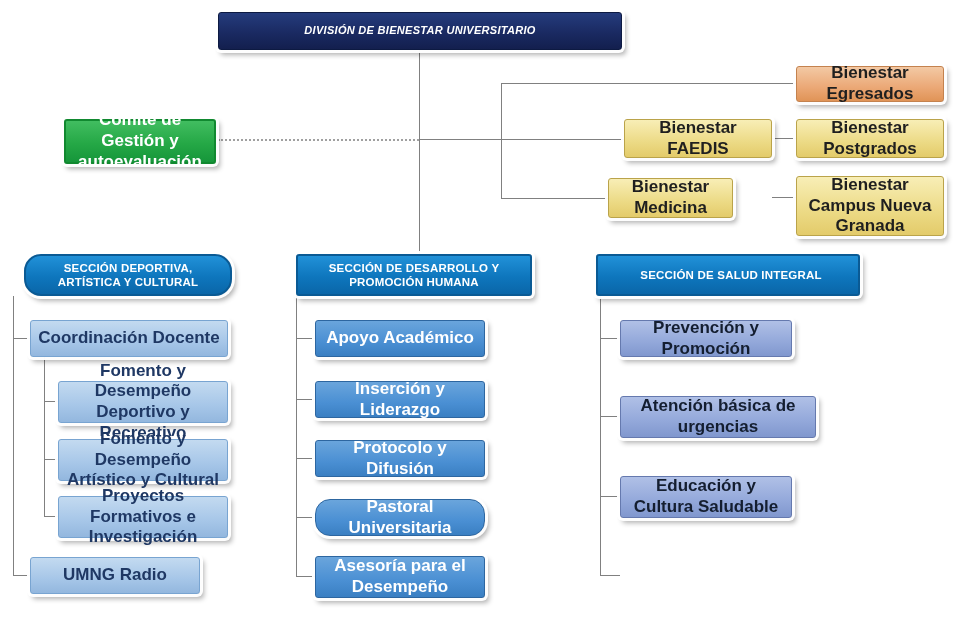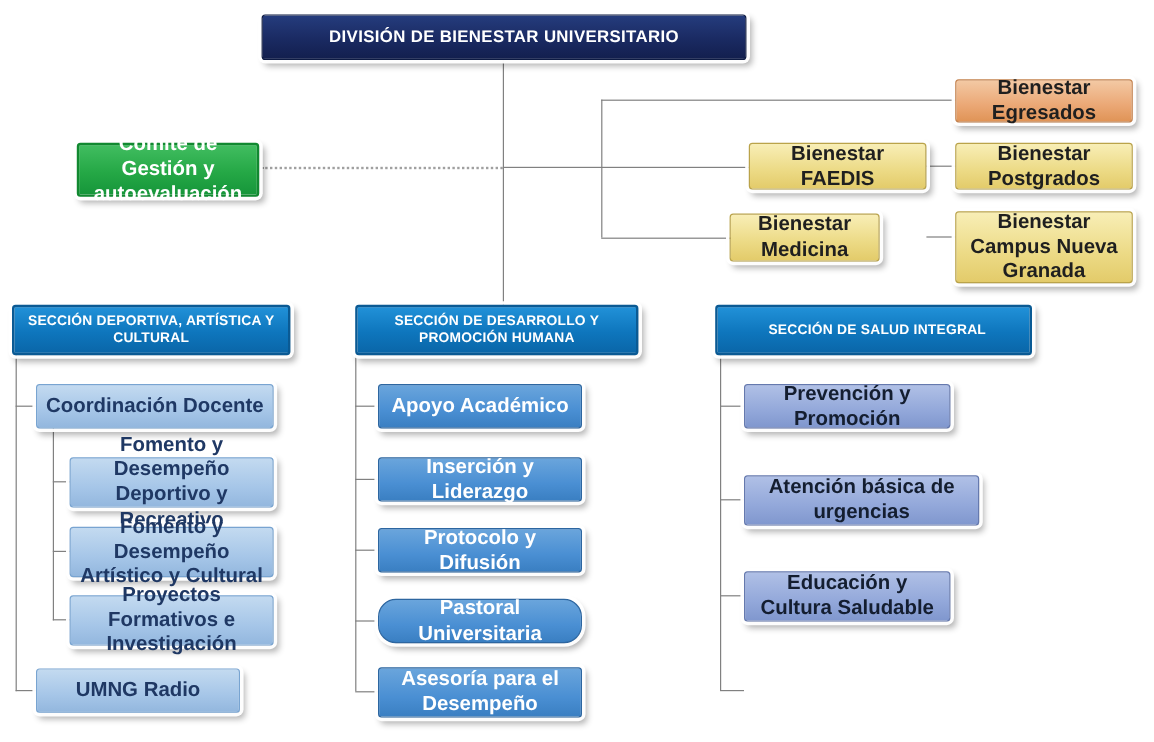--- a/index.html
+++ b/index.html
@@ -23,22 +23,23 @@
     font-size: 17px;
     font-weight: 700;
     line-height: 1.22;
     box-shadow: 0 0 0 3px rgba(255,255,255,0.97), 3px 4px 5px 1px rgba(0,0,0,0.30);
     z-index: 2;
   }
   .navy {
     background: linear-gradient(#253c7d 0%, #1a2a62 55%, #131f4e 100%);
     color: #ffffff;
     border: 1px solid #0d1a42;
-    font-size: 14px;
+    font-size: 11px;
     letter-spacing: 0.3px;
+    font-style: italic;
   }
   .green {
     background: linear-gradient(#41bd60 0%, #25a846 55%, #16963a 100%);
     color: #ffffff;
     border: 2px solid #118930;
   }
   .orange {
     background: linear-gradient(#f3c9a4 0%, #eba876 60%, #e09457 100%);
     color: #1f1f1f;
     border: 1px solid #c4824e;
@@ -113,21 +114,21 @@
   <div class="node navy" style="left:218px; top:12px; width:404px; height:38px;">DIVISIÓN DE BIENESTAR UNIVERSITARIO</div>
 
   <div class="node green" style="left:64px; top:119px; width:152px; height:45px;">Comité de Gestión y autoevaluación</div>
 
   <div class="node orange" style="left:796px; top:66px; width:148px; height:36px;">Bienestar Egresados</div>
   <div class="node yellow" style="left:624px; top:119px; width:148px; height:39px;">Bienestar FAEDIS</div>
   <div class="node yellow" style="left:796px; top:119px; width:148px; height:39px;">Bienestar Postgrados</div>
   <div class="node yellow" style="left:608px; top:178px; width:125px; height:40px;">Bienestar Medicina</div>
   <div class="node yellow" style="left:796px; top:176px; width:148px; height:60px;">Bienestar Campus Nueva Granada</div>
 
-  <div class="node bluehdr" style="left:10px; top:254px; width:232px; height:42px;">SECCIÓN DEPORTIVA, ARTÍSTICA Y CULTURAL</div>
+  <div class="node bluehdr" style="left:24px; top:254px; width:208px; height:42px;border-radius:17px;">SECCIÓN DEPORTIVA, ARTÍSTICA Y CULTURAL</div>
   <div class="node bluehdr" style="left:296px; top:254px; width:236px; height:42px;">SECCIÓN DE DESARROLLO Y PROMOCIÓN HUMANA</div>
   <div class="node bluehdr" style="left:596px; top:254px; width:264px; height:42px;padding-left:12px;">SECCIÓN DE SALUD INTEGRAL</div>
 
   <div class="node lightblue" style="left:30px; top:320px; width:198px; height:37px;">Coordinación Docente</div>
   <div class="node lightblue" style="left:58px; top:381px; width:170px; height:42px;">Fomento y Desempeño Deportivo y Recreativo</div>
   <div class="node lightblue" style="left:58px; top:439px; width:170px; height:42px;">Fomento y Desempeño Artístico y Cultural</div>
   <div class="node lightblue" style="left:58px; top:496px; width:170px; height:42px;">Proyectos Formativos e Investigación</div>
   <div class="node lightblue" style="left:30px; top:557px; width:170px; height:37px;">UMNG Radio</div>
 
   <div class="node midblue" style="left:315px; top:320px; width:170px; height:37px;">Apoyo Académico</div>

